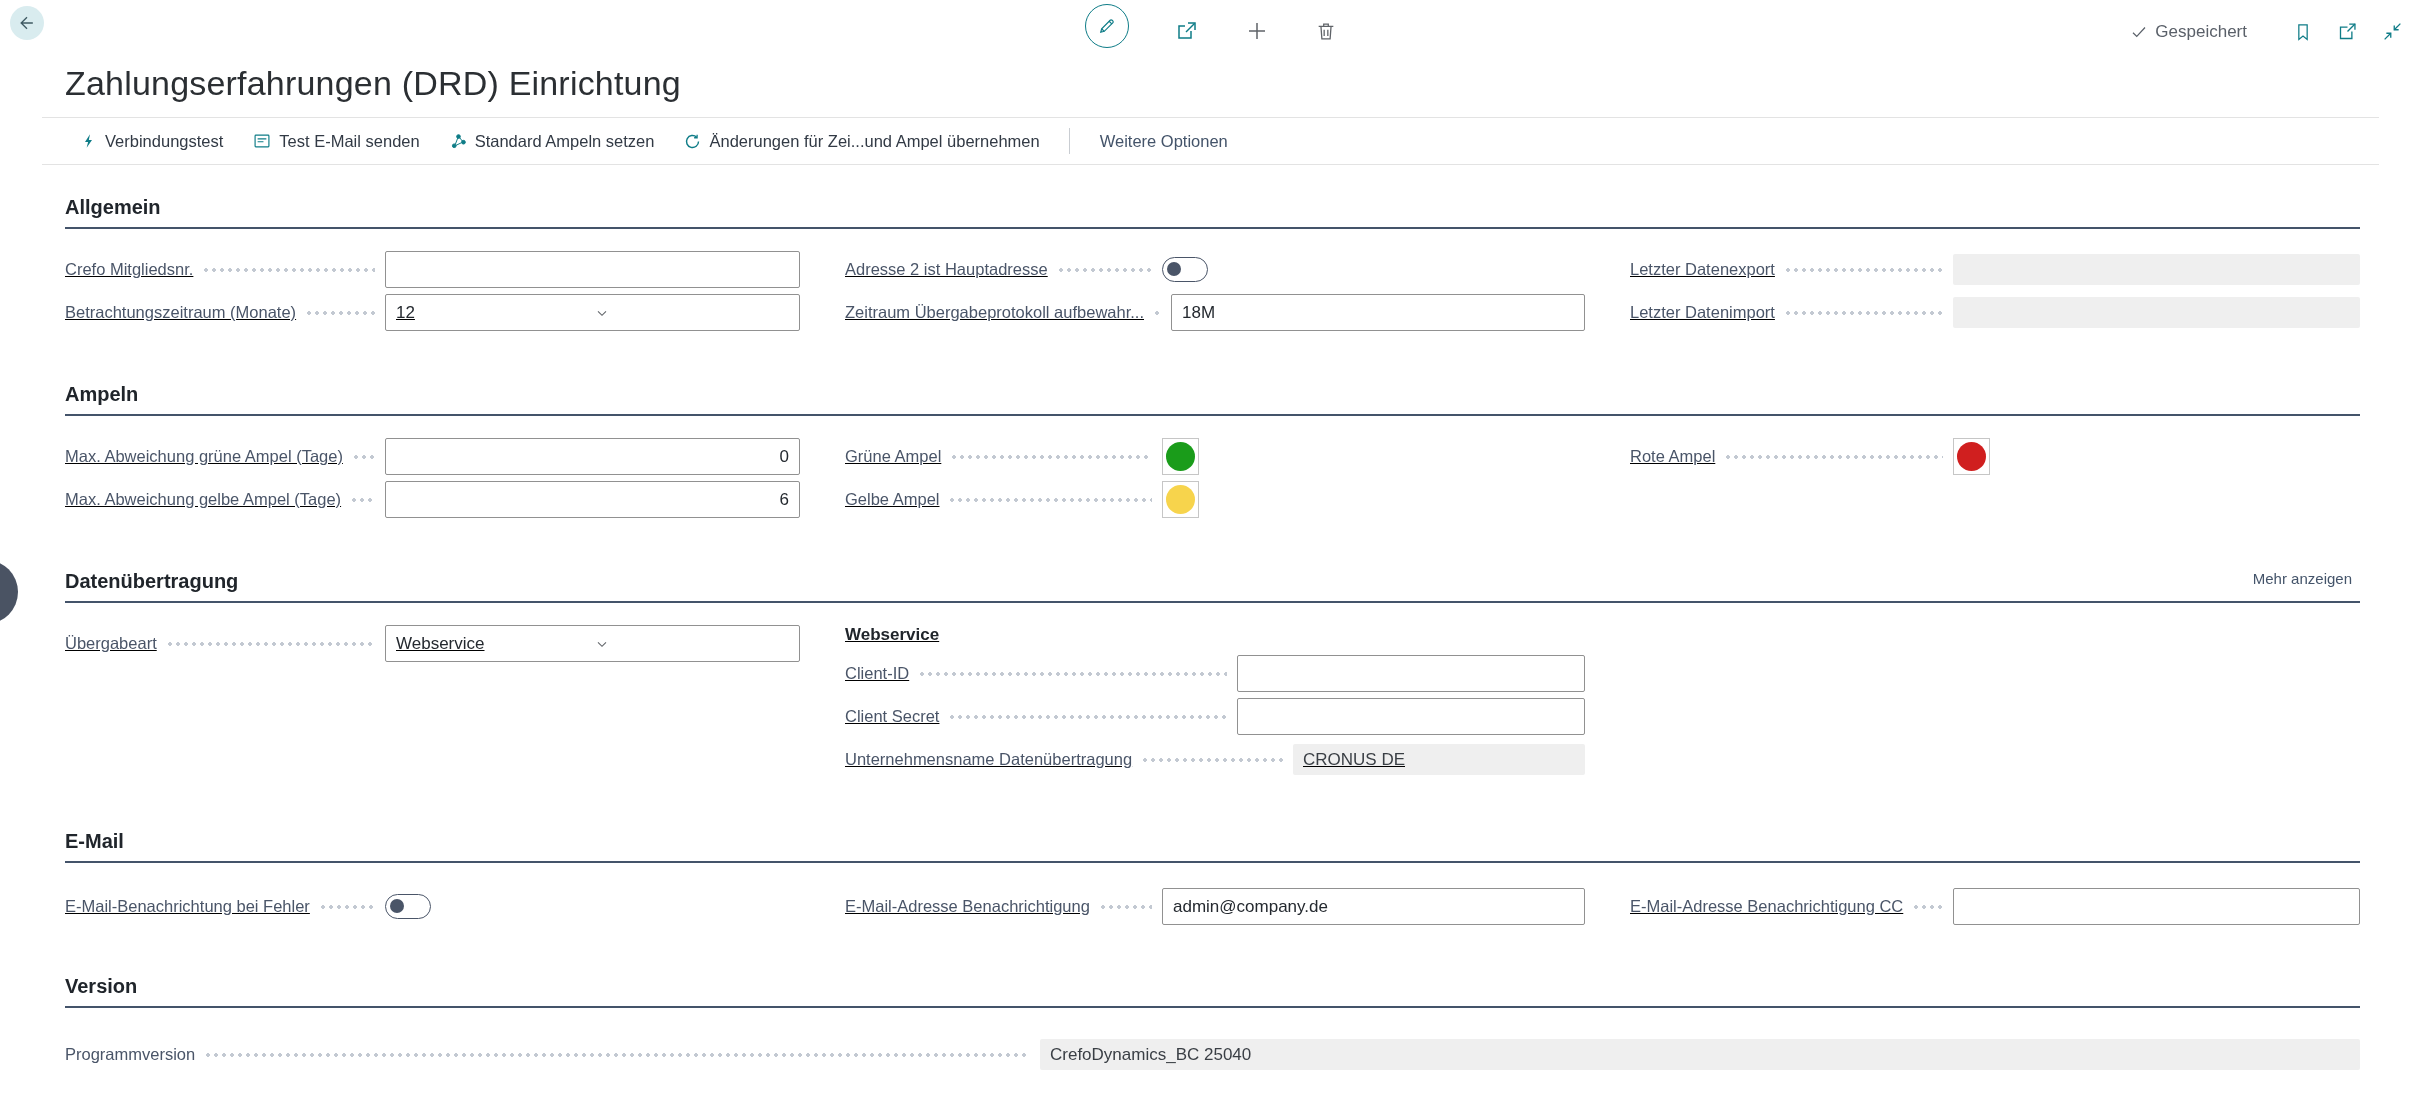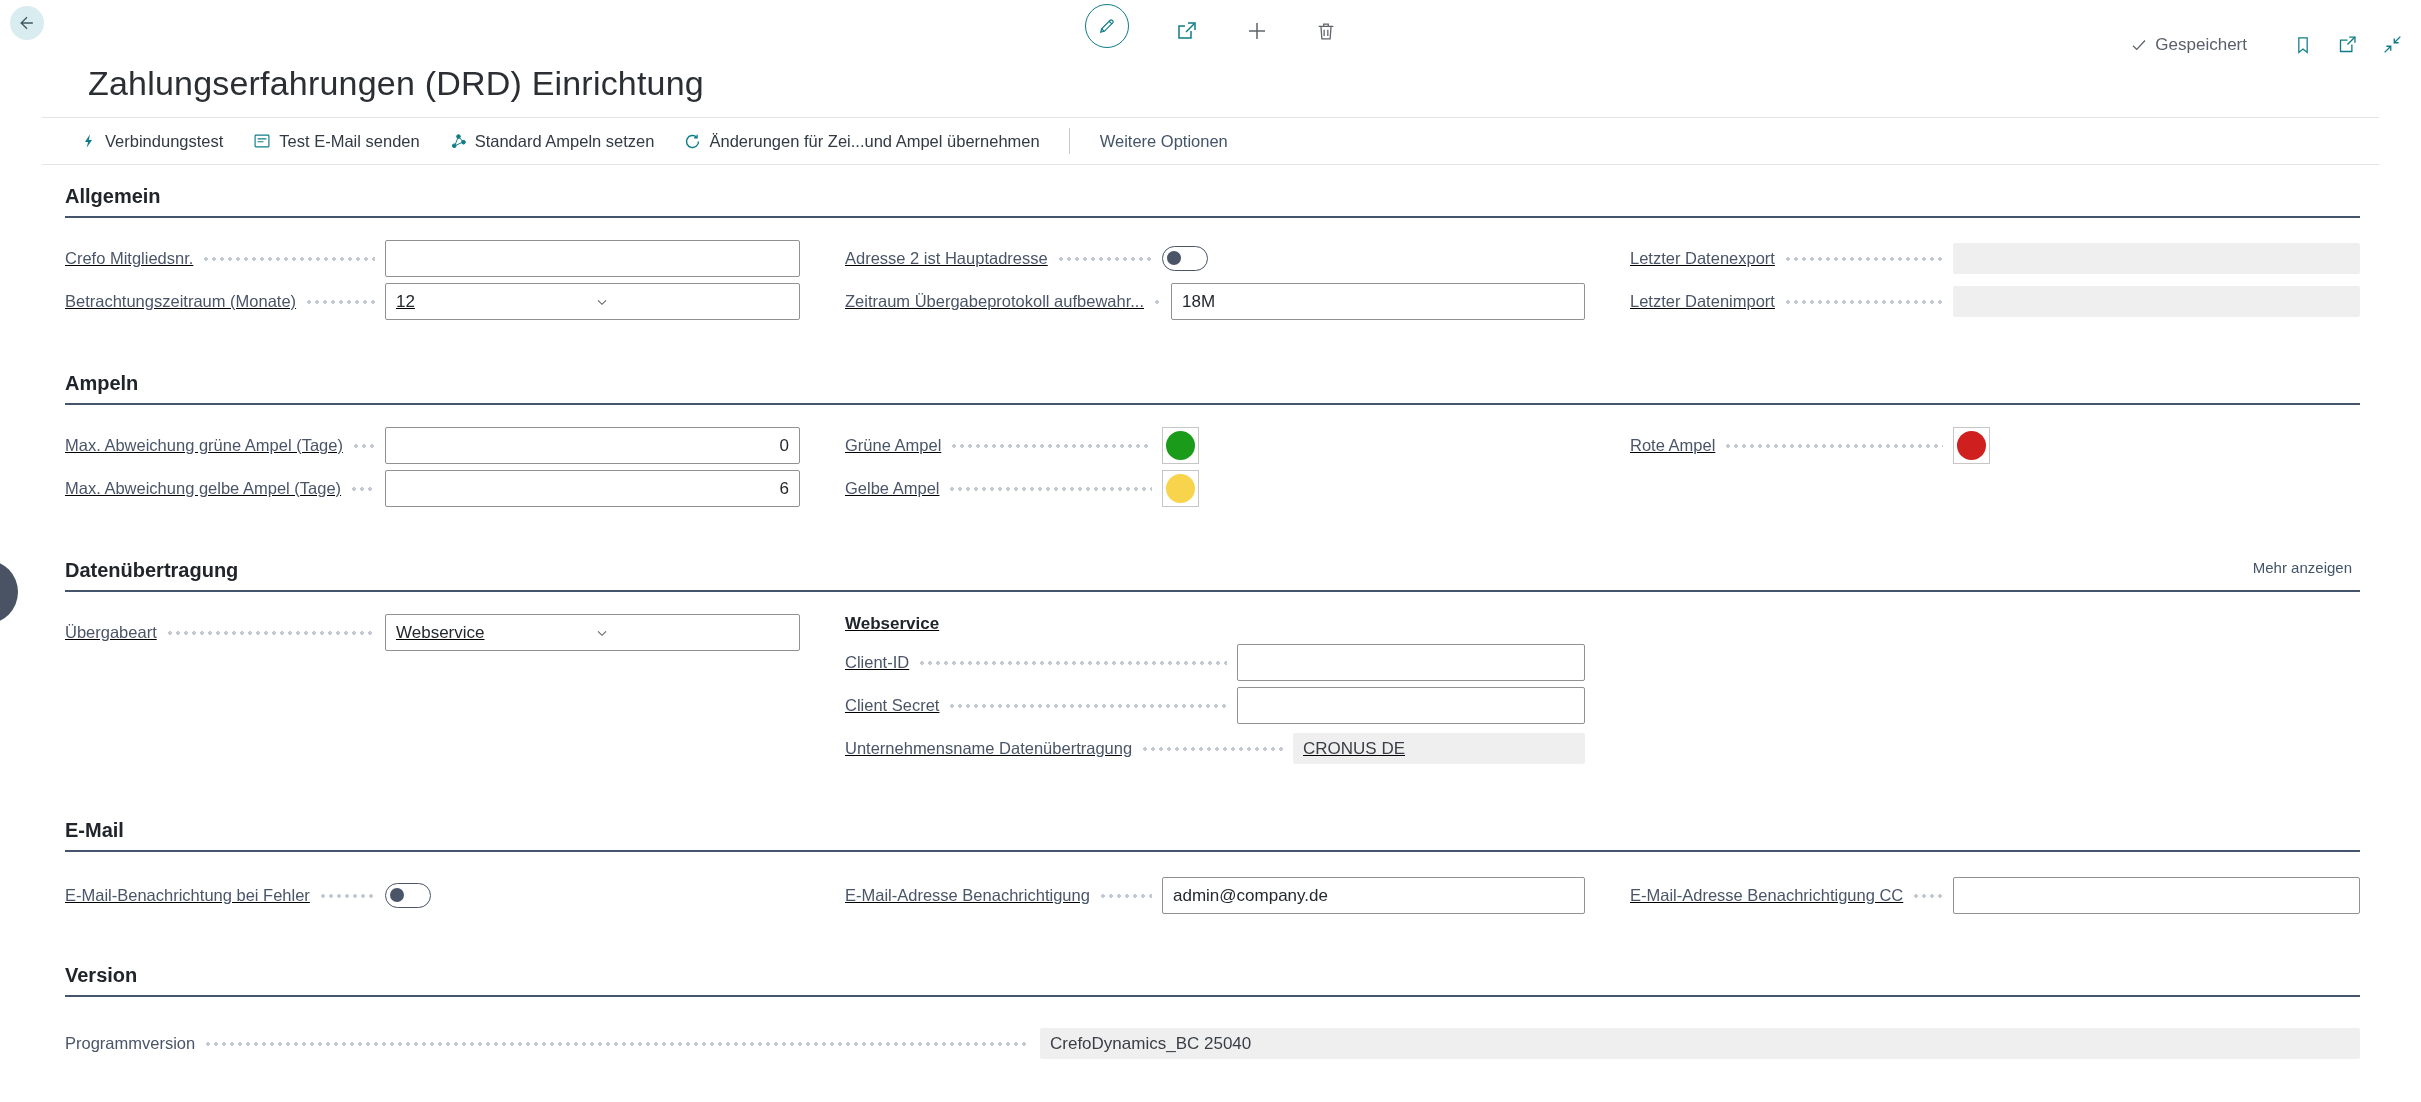--- a/index.html
+++ b/index.html
@@ -13,37 +13,37 @@
               border-radius:50%; background:#d9ecef; border:none; display:flex;
               align-items:center; justify-content:center; color:#3f5a63; cursor:pointer; }
   .center-icons { position:absolute; left:0; right:0; top:14px; display:flex;
                   justify-content:center; align-items:center; gap:46px; }
   .icon-btn { background:none; border:none; cursor:pointer; display:flex;
               align-items:center; justify-content:center; padding:0; }
   .teal { color:#0e7c87; }
   .gray-ic { color:#5f6368; }
   .pencil-circle { width:44px; height:44px; margin-top:-10px; border:1.4px solid #0e7c87;
                    border-radius:50%; }
-  .right-zone { position:absolute; right:18px; top:34px; display:flex; align-items:center; gap:24px; }
+  .right-zone { position:absolute; right:18px; top:21px; display:flex; align-items:center; gap:24px; }
   .saved { display:flex; align-items:center; gap:7px; color:#5a6069; font-size:17px; margin-right:22px; }
 
   
-  .page-title { margin:12px 0 0 88px; font-size:34px; font-weight:300; color:#2b2f33; letter-spacing:.2px; }
+  .page-title { margin:12px 0 0 65px; font-size:34px; font-weight:300; color:#2b2f33; letter-spacing:.2px; }
   .action-bar { margin:14px 42px 0 42px; border-top:1px solid #e3e3e3; border-bottom:1px solid #e3e3e3;
                 height:48px; display:flex; align-items:center; padding-left:24px; }
   .ab-item { display:flex; align-items:center; gap:8px; background:none; border:none; cursor:pointer;
              font-family:inherit; font-size:16.5px; color:#323a45; padding:0 15px; }
   .ab-sep { width:1px; height:26px; background:#c9cdd2; margin:0 14px; }
   .more-opts { background:none; border:none; cursor:pointer; font-family:inherit;
                font-size:16.5px; color:#44546a; padding:0 16px; }
 
   
   .content { margin:0 61px 0 65px; }
   .section { margin-top:52px; position:relative; }
-  .section.first { margin-top:20px; }
+  .section.first { margin-top:31px; }
   .sec-title { font-size:20px; font-weight:700; color:#20252b; padding-bottom:8px;
                border-bottom:2px solid #44546a; }
   .show-more { position:absolute; right:8px; top:0; background:none; border:none; cursor:pointer;
                font-family:inherit; font-size:15px; color:#44546a; }
 
   .grid { margin-top:22px; display:grid; grid-template-columns:735px 740px 730px;
           column-gap:45px; row-gap:6px; align-items:start;text-decoration:underline; }
   .cell { display:flex; align-items:center; height:37px; }
   .cell.auto { height:auto; }
   .flabel { font-size:16.5px; color:#4a5568; white-space:nowrap; }

